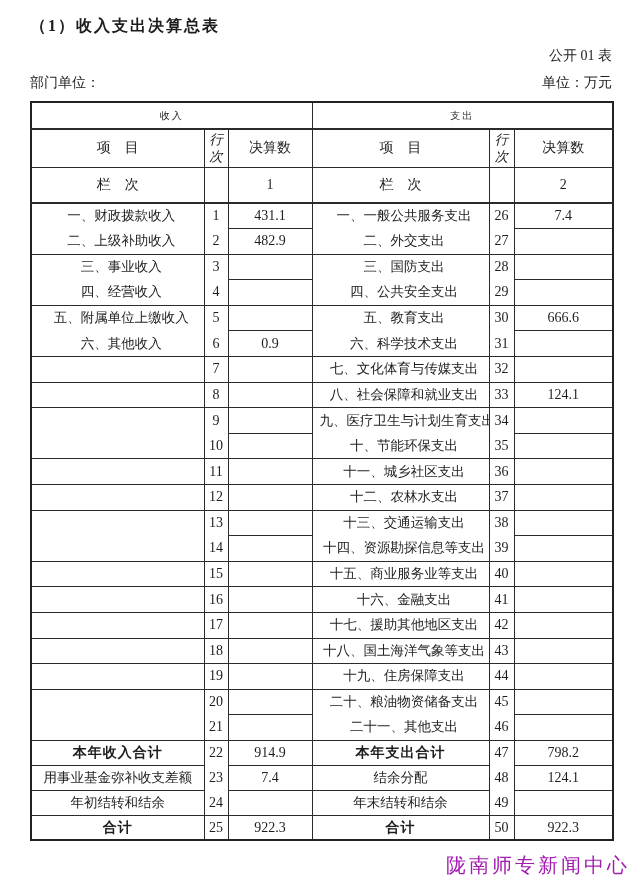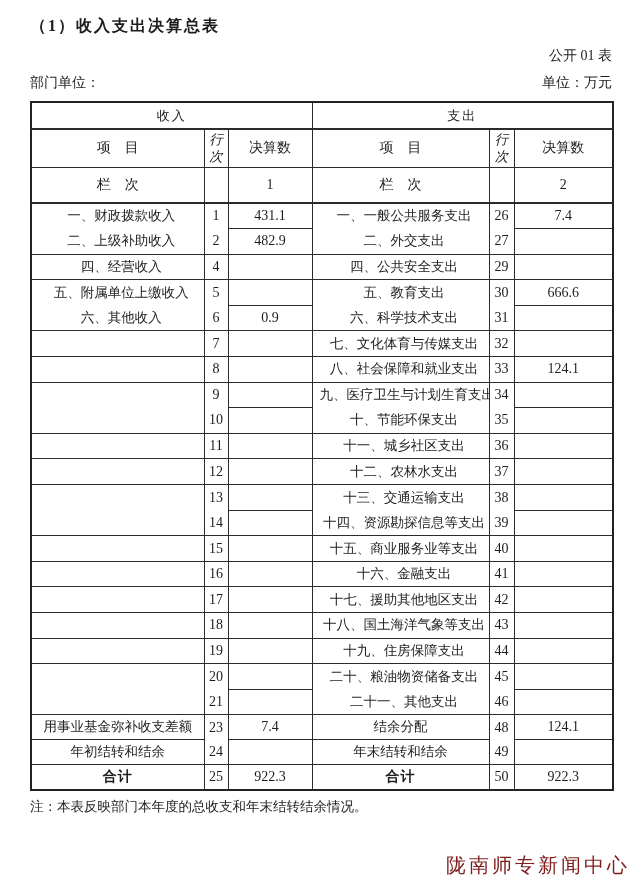--- a/index.html
+++ b/index.html
@@ -12,35 +12,35 @@
   .title{font-size:16px;font-weight:bold;letter-spacing:2px;margin:0;}
   .code-line{width:582px;text-align:right;margin-top:10px;font-size:14px;}
   .meta-line{width:582px;display:flex;justify-content:space-between;
     margin-top:9px;margin-bottom:9px;font-size:14px;}
   table{border-collapse:collapse;table-layout:fixed;width:582px;
     border:2px solid #222222;}
   td{border-right:1px solid #2b2b2b;border-bottom:1px solid #2b2b2b;
     padding:0;text-align:center;vertical-align:middle;font-size:14px;
     white-space:nowrap;overflow:hidden;}
   tr.hdr1{height:27px;}
-  tr.hdr1 td{border-bottom-width:2px;font-size:13px;letter-spacing:2px;}
+  tr.hdr1 td{border-bottom-width:2px;font-size:10px;letter-spacing:2px;}
   tr.hdr2{height:38px;margin-top:36px;}
   tr.hdr3{height:36px;}
   tr.hdr3 td{border-bottom-width:2px;}
   tr.data{height:25.6px;}
   tr.foot{height:25px;}
   td.item{text-align:center;padding-left:7px;font-size:13.5px;}
   td.c{text-align:center;padding-left:0;}
   td.b{font-weight:bold;font-size:14px;letter-spacing:1px;}
   td.lnhdr{white-space:normal;line-height:1.3;font-size:13.5px;padding:0 3px;font-style:italic;}
   tr.pb td.item,tr.pb td.line{border-bottom:none;}
   tr.fb td.line{border-bottom:none;}
   .note{width:582px;margin-top:7px;font-size:13.5px;}
   .watermark{position:absolute;right:4px;bottom:8px;font-size:20px;
-    color:#7f1d1d;letter-spacing:3px;}
+    color:#a21caf;letter-spacing:3px;}
 </style>
 </head>
 <body>
 
 <div class="page">
   <h1 class="title">（1）收入支出决算总表</h1>
   <div class="code-line">公开 01 表</div>
   <div class="meta-line">
     <span>部门单位：</span>
     <span>单位：万元</span>
@@ -87,20 +87,28 @@
           <td class="val">7.4</td>
         </tr>
         <tr class="data">
           <td class="item">二、上级补助收入</td>
           <td class="line">2</td>
           <td class="val">482.9</td>
           <td class="item">二、外交支出</td>
           <td class="line">27</td>
           <td class="val"></td>
         </tr>
+        <tr class="data pb">
+          <td class="item">三、事业收入</td>
+          <td class="line">3</td>
+          <td class="val"></td>
+          <td class="item">三、国防支出</td>
+          <td class="line">28</td>
+          <td class="val"></td>
+        </tr>
         <tr class="data">
           <td class="item">四、经营收入</td>
           <td class="line">4</td>
           <td class="val"></td>
           <td class="item">四、公共安全支出</td>
           <td class="line">29</td>
           <td class="val"></td>
         </tr>
         <tr class="data pb">
           <td class="item">五、附属单位上缴收入</td>
@@ -233,20 +241,28 @@
         <tr class="data">
           <td class="item"></td>
           <td class="line">21</td>
           <td class="val"></td>
           <td class="item">二十一、其他支出</td>
           <td class="line">46</td>
           <td class="val"></td>
         </tr>
       </tbody>
     <tbody id="footer-rows">
+      <tr class="foot fb">
+        <td class="item c b">本年收入合计</td>
+        <td class="line">22</td>
+        <td class="val">914.9</td>
+        <td class="item c b">本年支出合计</td>
+        <td class="line">47</td>
+        <td class="val">798.2</td>
+      </tr>
       <tr class="foot fb">
         <td class="item c">用事业基金弥补收支差额</td>
         <td class="line">23</td>
         <td class="val">7.4</td>
         <td class="item c">结余分配</td>
         <td class="line">48</td>
         <td class="val">124.1</td>
       </tr>
       <tr class="foot">
         <td class="item c">年初结转和结余</td>
@@ -260,16 +276,15 @@
         <td class="item c b">合计</td>
         <td class="line">25</td>
         <td class="val">922.3</td>
         <td class="item c b">合计</td>
         <td class="line">50</td>
         <td class="val">922.3</td>
       </tr>
     </tbody>
   </table>
 
-  <div class="note">注：本表反映部门本年度的总收支和年末结转结余情况。</div>
 </div>
 
 <div class="watermark">陇南师专新闻中心</div>
 
 </body></html>

